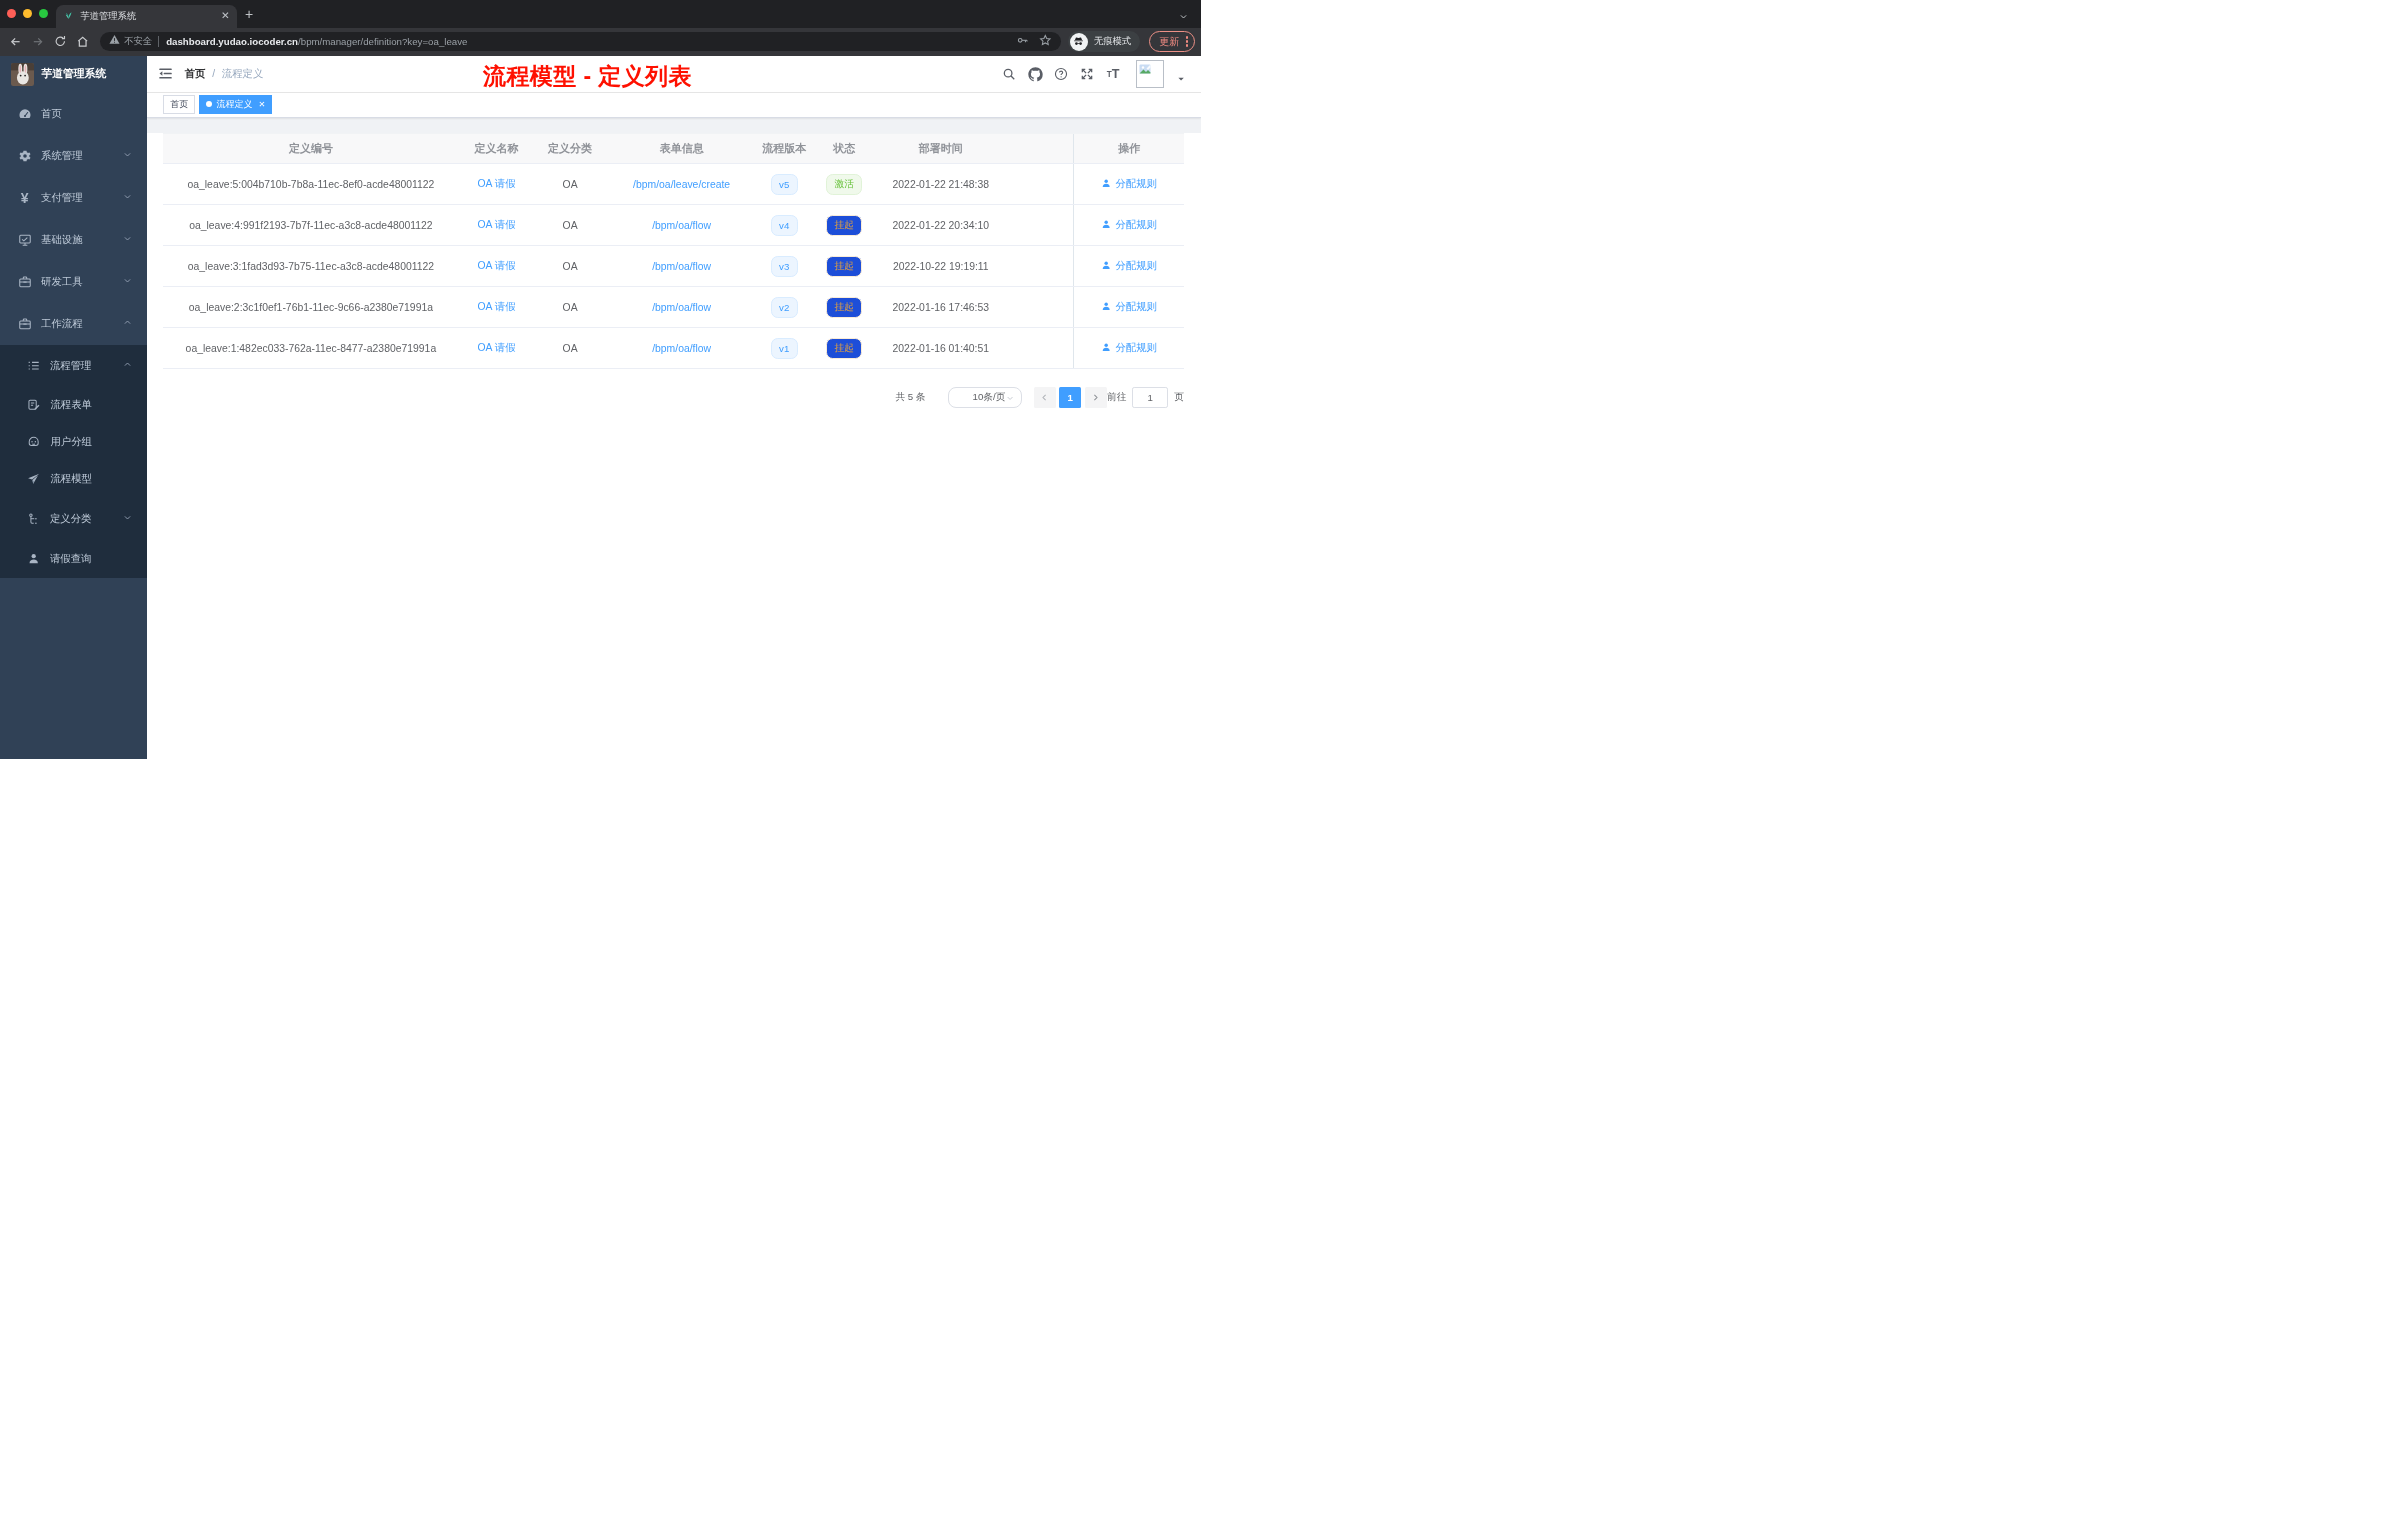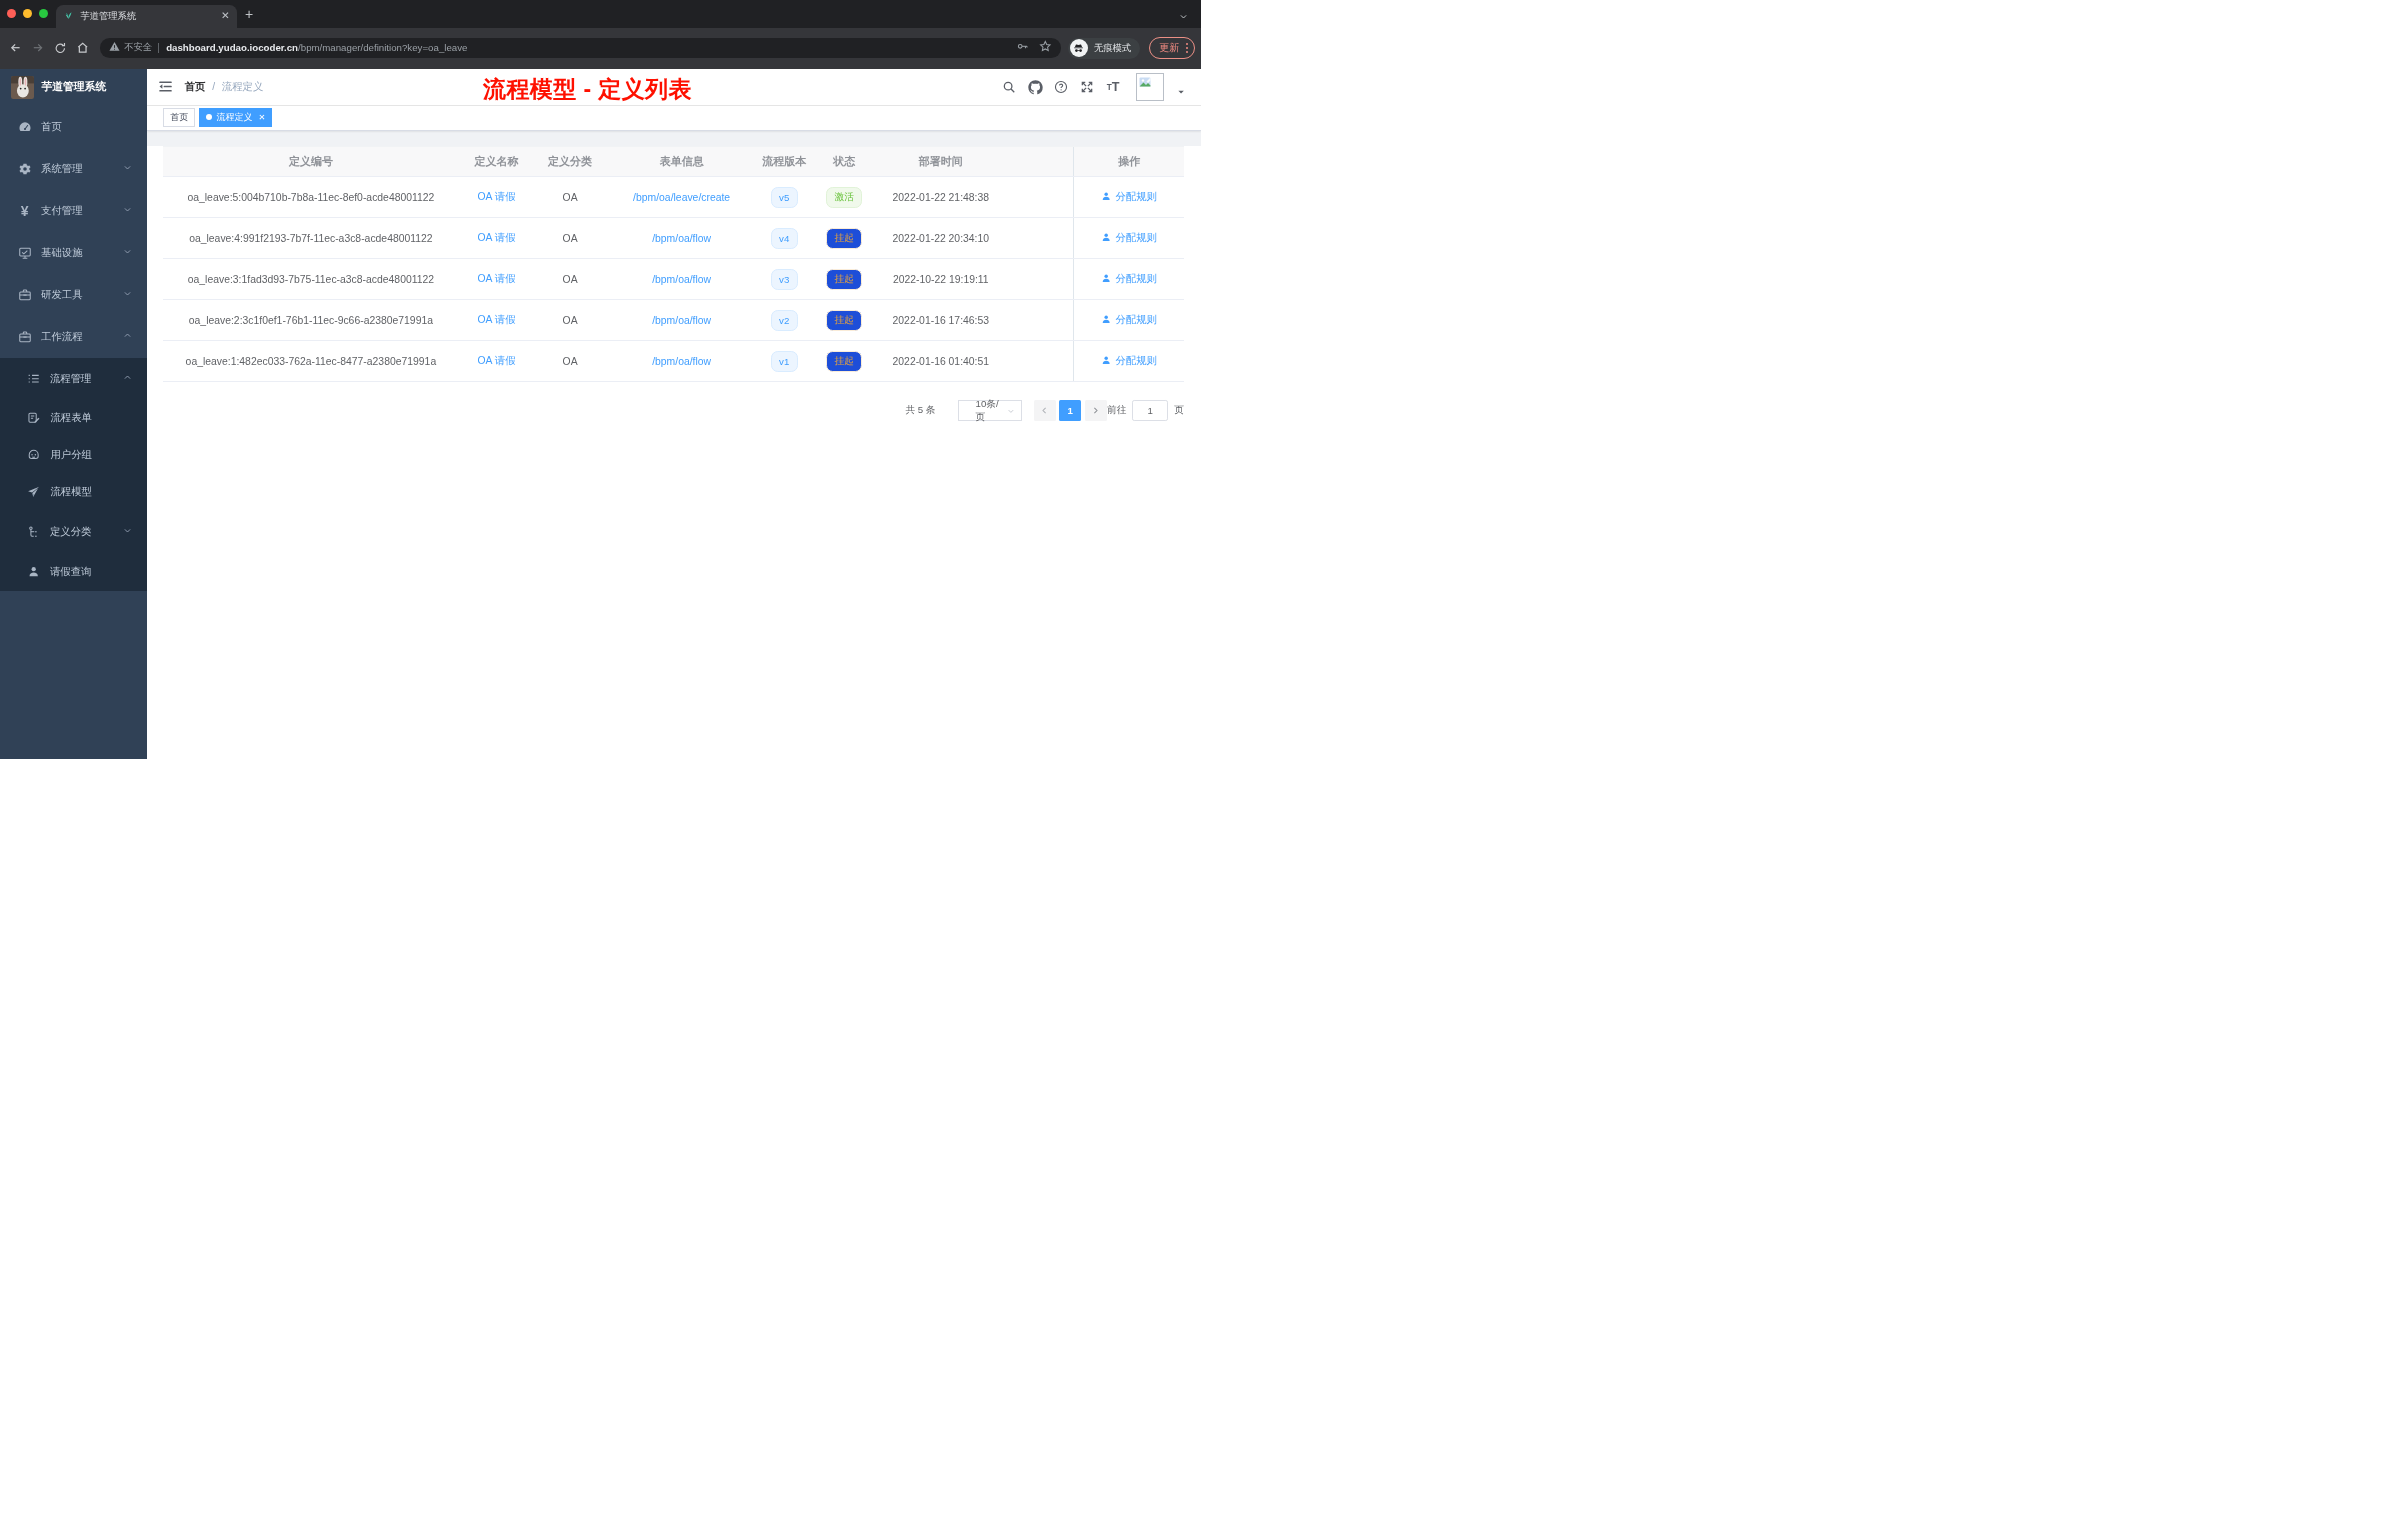--- a/index.html
+++ b/index.html
@@ -11,21 +11,21 @@
   .traffic { position:absolute; top:9px; left:7.4px; display:flex; gap:6.7px; }
   .traffic span { width:9px; height:9px; border-radius:50%; display:block; }
   .tl-red{background:#ff5f57}.tl-yellow{background:#febc2e}.tl-green{background:#28c840}
   .tab { position:absolute; left:56px; top:4.5px; width:181px; height:23px; background:#35363a;
     border-radius:7.4px 7.4px 0 0; display:flex; align-items:center; padding:0 7.4px; }
   .tab-title { color:#dfe1e5; font-size:9.3px; margin-left:6px; flex:1; white-space:nowrap; overflow:hidden; }
   .tab-close { color:#bdc1c6; font-size:10.4px; line-height:1; cursor:default; }
   .newtab { position:absolute; left:245px; top:6px; color:#c0c4c7; font-size:14px; font-weight:300; }
   .strip-caret { position:absolute; right:13.4px; top:9.7px; }
 
-  .toolbar { height:41px; background:#35363a; display:flex; align-items:center; padding:0 6px; gap:3px; }
+  .toolbar { height:28px; background:#35363a; display:flex; align-items:center; padding:0 6px; gap:3px; }
   .navbtn { width:19.3px; height:19.3px; display:flex; align-items:center; justify-content:center; }
   .urlbar { flex:1; height:19.3px; background:#202124; border-radius:9.7px; display:flex; align-items:center;
     padding:0 9px; margin:0 4.5px; min-width:0; }
   .sec-label { color:#9aa0a6; font-size:9.3px; margin:0 6px 0 4.5px; }
   .url-divider { width:0.7px; height:10.4px; background:#5f6368; margin-right:7.4px; }
   .url-host { color:#e8eaed; font-size:9.7px; font-weight:bold; }
   .url-path { color:#9aa0a6; font-size:9.7px; }
   .url-spacer { flex:1; }
   .incog { height:21px; background:#3c4043; border-radius:10.4px; display:flex; align-items:center;
     padding:1.5px 9px 1.5px 1.5px; gap:6px; }
@@ -99,22 +99,22 @@
     font-size:9.7px; border-radius:6.7px; border:0.7px solid; }
   .tag-ver { background:#ecf5ff; border-color:#d9ecff; color:#409eff; }
   .tag-success { background:#f0f9eb; border-color:#e1f3d8; color:#67c23a; }
   .tag-warning { background:#1d4ed8; border-color:#faecd8; color:#e6a23c; }
   .action-link { display:inline-flex; align-items:center; gap:3.7px; color:#409eff; font-size:10.4px; cursor:pointer; }
 
   
   .pager { display:flex; align-items:center; justify-content:flex-end; margin-top:18px; font-size:9.7px;
     color:#606266; }
   .pg-total { margin-right:22px; }
-  .pg-select { width:64px; height:21px; border:0.7px solid #dcdfe6; border-radius:0; display:flex;
-    align-items:center; justify-content:space-between; padding:0 6px 0 17px; color:#606266; cursor:pointer; }
+  .pg-select { width:74px; height:21px; border:0.7px solid #dcdfe6; border-radius:8px; display:flex;
+    align-items:center; justify-content:space-between; padding:0 6px 0 24px; color:#606266; cursor:pointer; }
   .pg-btn { width:22px; height:21px; background:#f4f4f5; border-radius:1.5px; display:flex; align-items:center;
     justify-content:center; margin-left:12px; cursor:pointer; }
   .pg-btn.next { margin-left:3.7px; }
   .pg-page { width:22px; height:21px; background:#409eff; color:#fff; border-radius:1.5px; display:flex;
     align-items:center; justify-content:center; font-weight:bold; margin-left:3.7px; cursor:pointer; }
   .pg-goto { }
   .pg-input { width:36px; height:21px; border:0.7px solid #dcdfe6; border-radius:2.2px; text-align:center;
     font-size:9.7px; color:#606266; margin:0 6px; font-family:inherit; }
   .pg-unit { }
 </style>

